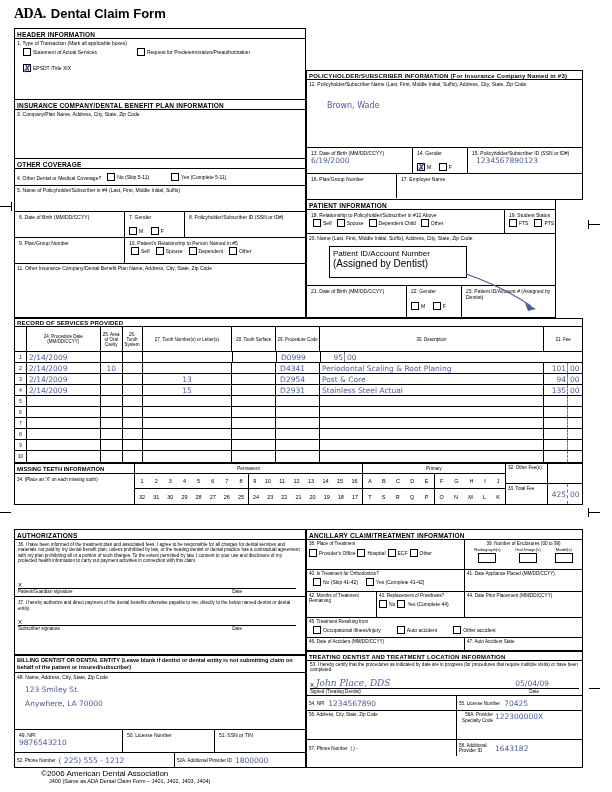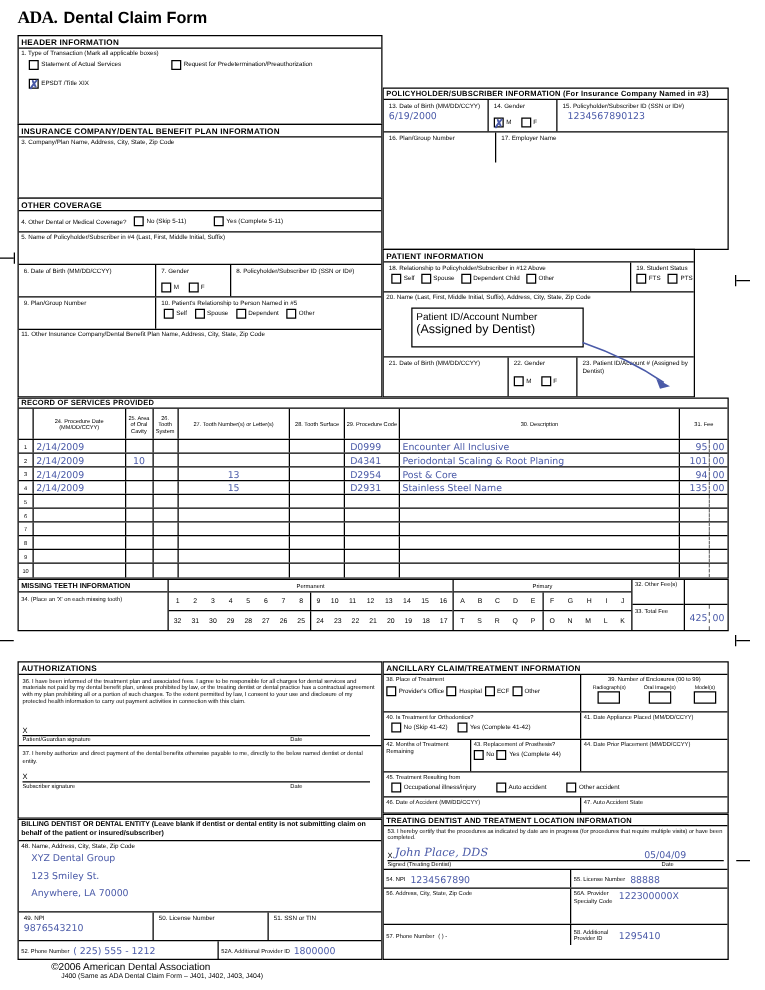--- a/index.html
+++ b/index.html
@@ -142,22 +142,26 @@
         </div>
       </div>
     </div>
     <div style="height:52px;">
         <div class="lbl">11. Other Insurance Company/Dental Benefit Plan Name, Address, City, State, Zip Code</div>
       </div>
   </div>
 
   <div class="s" style="left:306px;top:70px;width:277px;height:130px;">
     <div class="bar" style="font-size:6px;">POLICYHOLDER/SUBSCRIBER INFORMATION (For Insurance Company Named in #3)</div>
+    <div style="height:68px;border-bottom:1px solid #000;box-sizing:border-box;">
+      <div class="lbl">12. Policyholder/Subscriber Name (Last, First, Middle Initial, Suffix), Address, City, State, Zip Code</div>
+      <div class="val" style="padding:14px 0 0 20px;font-size:8px;">Brown, Wade</div>
+    </div>
     <div class="row" style="height:26px;">
-      <div class="cell" style="width:84px;">
+      <div class="cell" style="width:106px;">
         <div class="lbl">13. Date of Birth (MM/DD/CCYY)</div>
         <div class="val" style="padding-left:2px;">6/19/2000</div>
       </div>
       <div class="cell" style="width:55px;">
         <div class="lbl">14. Gender</div>
         <div style="padding-left:2px;margin-top:1px;">
           <span class="cbw" style="margin-right:3px;">
               <span class="cb on"></span>
               <span class="cbl">M</span>
             </span>
@@ -265,21 +269,20 @@
     </div>
 
     <div class="svc-row">
         <div class="sc n">1</div>
         <div class="sc w-date val">2/14/2009</div>
         <div class="sc w-area val"></div>
         <div class="sc w-sys val"></div>
         <div class="sc w-tooth val"></div>
         <div class="sc w-surf val"></div>
         <div class="sc w-code val">D0999</div>
-        <div class="sc w-desc val">Encounter All Inclusive</div>
         <div class="sc w-fee">
           <span class="fd val">95</span>
           <span class="fc val">00</span>
         </div>
       </div>
     <div class="svc-row">
         <div class="sc n">2</div>
         <div class="sc w-date val">2/14/2009</div>
         <div class="sc w-area val">10</div>
         <div class="sc w-sys val"></div>
@@ -307,21 +310,21 @@
         </div>
       </div>
     <div class="svc-row">
         <div class="sc n">4</div>
         <div class="sc w-date val">2/14/2009</div>
         <div class="sc w-area val"></div>
         <div class="sc w-sys val"></div>
         <div class="sc w-tooth val">15</div>
         <div class="sc w-surf val"></div>
         <div class="sc w-code val">D2931</div>
-        <div class="sc w-desc val">Stainless Steel Name</div>
+        <div class="sc w-desc val">Stainless Steel Actual</div>
         <div class="sc w-fee">
           <span class="fd val">135</span>
           <span class="fc val">00</span>
         </div>
       </div>
     <div class="svc-row">
         <div class="sc n">5</div>
         <div class="sc w-date"></div>
         <div class="sc w-area"></div>
         <div class="sc w-sys"></div>
@@ -636,21 +639,20 @@
       <div class="cell" style="flex:1;">
           <div class="tiny">47. Auto Accident State</div>
         </div>
     </div>
   </div>
 
   <div class="s" style="left:14px;top:655px;width:292px;height:113px;">
     <div style="font-weight:700;font-size:5.6px;line-height:7px;padding:1px 2px;border-bottom:1px solid #000;">BILLING DENTIST OR DENTAL ENTITY (Leave blank if dentist or dental entity is not submitting claim on behalf of the patient or insured/subscriber)</div>
     <div style="height:57px;border-bottom:1px solid #000;box-sizing:border-box;">
       <div class="lbl">48. Name, Address, City, State, Zip Code</div>
-      <div class="val" style="padding:2px 0 0 10px;">XYZ Dental Group</div>
       <div class="val" style="padding:5px 0 0 10px;">123 Smiley St.</div>
       <div class="val" style="padding:5px 0 0 10px;">Anywhere, LA 70000</div>
     </div>
     <div class="row" style="height:23px;">
       <div class="cell" style="width:108px;">
         <div class="lbl">49. NPI</div>
         <div class="val" style="padding-left:2px;">9876543210</div>
       </div>
       <div class="cell" style="width:92px;">
           <div class="lbl">50. License Number</div>
@@ -685,40 +687,40 @@
         <span class="tiny" style="margin-left:auto;margin-right:40px;">Date</span>
       </div>
     </div>
     <div class="row" style="height:15px;">
       <div class="cell" style="width:150px;display:flex;align-items:center;">
         <span class="tiny" style="margin-right:4px;">54. NPI</span>
         <span class="val">1234567890</span>
       </div>
       <div class="cell" style="flex:1;display:flex;align-items:center;">
         <span class="tiny" style="margin-right:4px;">55. License Number</span>
-        <span class="val">88888</span>
+        <span class="val">70425</span>
       </div>
     </div>
     <div class="row" style="height:29px;">
       <div class="cell" style="width:150px;">
           <div class="tiny">56. Address, City, State, Zip Code</div>
         </div>
-      <div class="cell" style="flex:1;display:flex;align-items:flex-start;padding-top:1px;">
+      <div class="cell" style="flex:1;display:flex;align-items:flex-start;padding-top:1px;text-align:right;">
         <span class="tiny" style="width:34px;margin-right:2px;">56A. Provider Specialty Code</span>
         <span class="val">122300000X</span>
       </div>
     </div>
     <div style="display:flex;height:16px;">
       <div class="cell" style="width:150px;display:flex;align-items:center;">
         <span class="tiny" style="margin-right:3px;">57. Phone Number</span>
         <span class="tiny">(        )              -</span>
       </div>
       <div class="cell" style="flex:1;display:flex;align-items:center;">
         <span class="tiny" style="width:34px;margin-right:2px;">58. Additional Provider ID</span>
-        <span class="val">1295410</span>
+        <span class="val">1643182</span>
       </div>
     </div>
   </div>
 
   <div style="position:absolute;left:14px;top:769px;margin-left:27px;">
     <div style="font-size:8px;">©2006 American Dental Association</div>
     <div style="font-size:5.5px;padding-left:8px;">J400 (Same as ADA Dental Claim Form – J401, J402, J403, J404)</div>
   </div>
 
   <div class="mark" style="left:0;top:206px;width:11px;height:1px;"></div>

